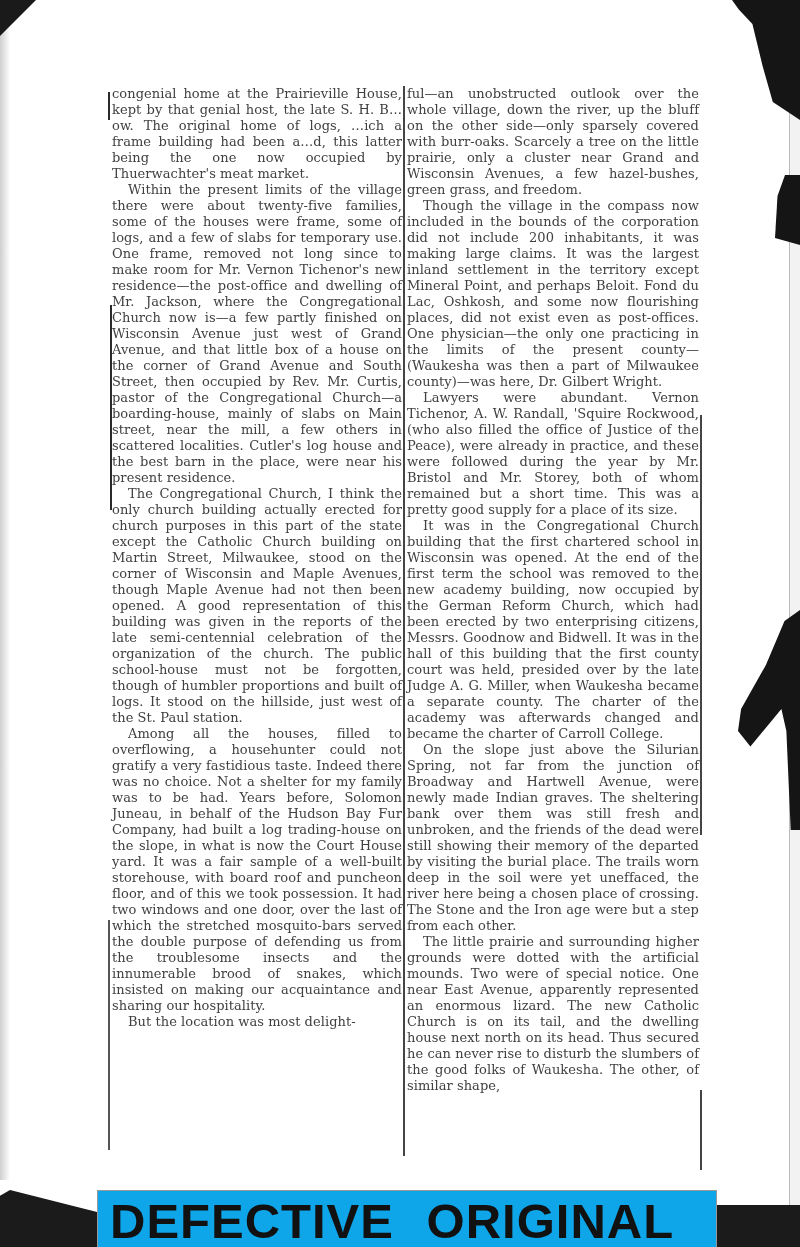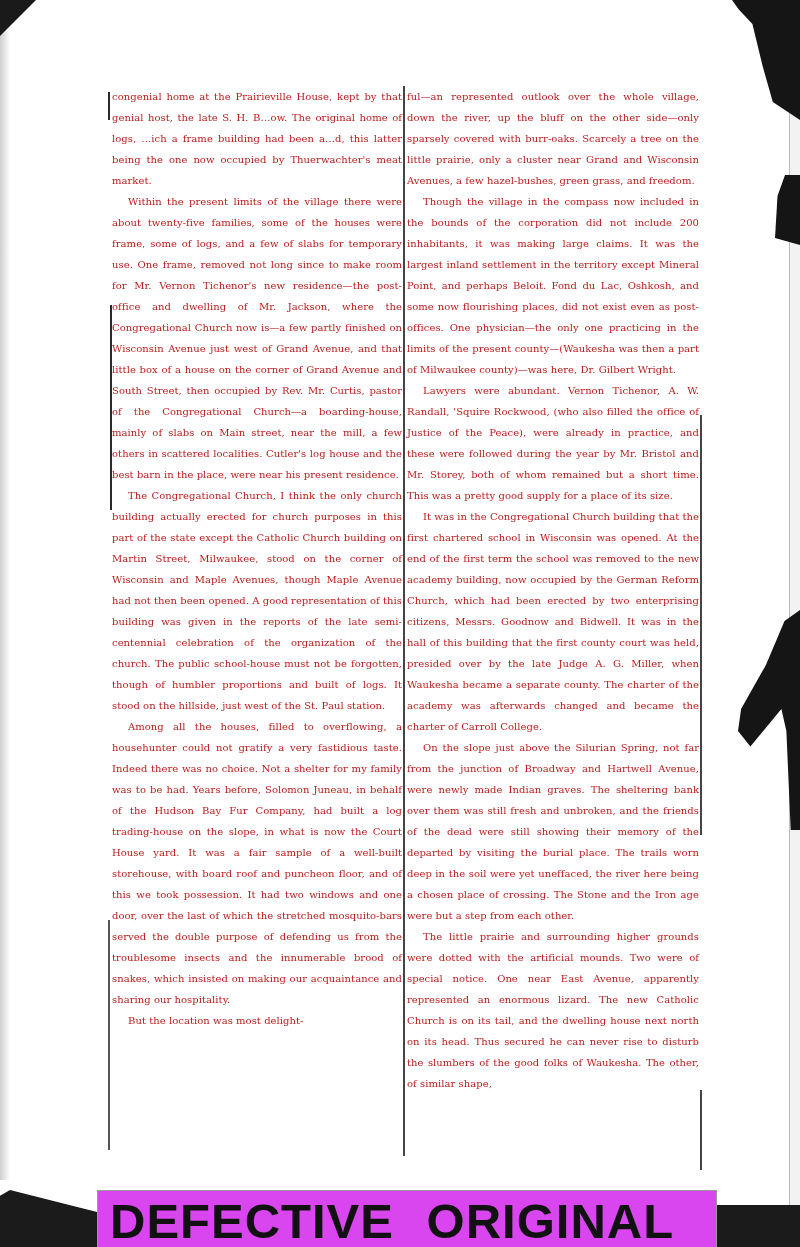--- a/index.html
+++ b/index.html
@@ -40,36 +40,36 @@
       background: #1b1b1b; clip-path: polygon(0 10%, 10% 0, 100% 40%, 100% 100%, 0 100%);
     }
     .scan-blob-br {
       position: absolute; right: 0; top: 1205px; width: 90px; height: 42px;
       background: #1b1b1b;
     }
 
     
     .column {
       position: absolute; top: 86px;
-      font-size: 10px; line-height: 21px;
-      color: #b91c1c; text-align: justify;
+      font-size: 13px; line-height: 16px;
+      color: #404040; text-align: justify;
       letter-spacing: 0.05px;
     }
     .col-left { left: 112px; width: 290px; }
     .col-right { left: 407px; width: 292px; }
     .rule {
       position: absolute; background: #2a2a2a; width: 1.5px;
     }
     .para { margin: 0; text-indent: 16px; }
     .para.first { text-indent: 0; }
 
     
     .stamp {
       position: absolute; left: 97px; top: 1190px; width: 620px; height: 57px;
-      background: #d946ef; border: 1px solid #999; border-bottom: none;
+      background: #0ea5e9; border: 1px solid #999; border-bottom: none;
       box-sizing: border-box;
     }
     .stamp-text {
       position: absolute; left: 12px; top: 4px; width: 600px;
       font-family: "Liberation Sans", "DejaVu Sans", sans-serif;
       font-weight: bold; font-size: 49px; line-height: 52px;
       color: #111; letter-spacing: 1px; word-spacing: 18px;
       white-space: nowrap;
     }
   </style>
@@ -94,21 +94,21 @@
 
 <div class="column col-left">
   <p class="para first">congenial home at the Prairieville House, kept by that genial host, the late S. H. B…ow. The original home of logs, …ich a frame building had been a…d, this latter being the one now occupied by Thuerwachter's meat market.</p>
   <p class="para">Within the present limits of the village there were about twenty-five families, some of the houses were frame, some of logs, and a few of slabs for temporary use. One frame, removed not long since to make room for Mr. Vernon Tichenor's new residence—the post-office and dwelling of Mr. Jackson, where the Congregational Church now is—a few partly finished on Wisconsin Avenue just west of Grand Avenue, and that little box of a house on the corner of Grand Avenue and South Street, then occupied by Rev. Mr. Curtis, pastor of the Congregational Church—a boarding-house, mainly of slabs on Main street, near the mill, a few others in scattered localities. Cutler's log house and the best barn in the place, were near his present residence.</p>
   <p class="para">The Congregational Church, I think the only church building actually erected for church purposes in this part of the state except the Catholic Church building on Martin Street, Milwaukee, stood on the corner of Wisconsin and Maple Avenues, though Maple Avenue had not then been opened. A good representation of this building was given in the reports of the late semi-centennial celebration of the organization of the church. The public school-house must not be forgotten, though of humbler proportions and built of logs. It stood on the hillside, just west of the St. Paul station.</p>
   <p class="para">Among all the houses, filled to overflowing, a househunter could not gratify a very fastidious taste. Indeed there was no choice. Not a shelter for my family was to be had. Years before, Solomon Juneau, in behalf of the Hudson Bay Fur Company, had built a log trading-house on the slope, in what is now the Court House yard. It was a fair sample of a well-built storehouse, with board roof and puncheon floor, and of this we took possession. It had two windows and one door, over the last of which the stretched mosquito-bars served the double purpose of defending us from the troublesome insects and the innumerable brood of snakes, which insisted on making our acquaintance and sharing our hospitality.</p>
   <p class="para">But the location was most delight-</p>
 </div>
 
 <div class="column col-right">
-  <p class="para first">ful—an represented outlook over the whole village, down the river, up the bluff on the other side—only sparsely covered with burr-oaks. Scarcely a tree on the little prairie, only a cluster near Grand and Wisconsin Avenues, a few hazel-bushes, green grass, and freedom.</p>
+  <p class="para first">ful—an unobstructed outlook over the whole village, down the river, up the bluff on the other side—only sparsely covered with burr-oaks. Scarcely a tree on the little prairie, only a cluster near Grand and Wisconsin Avenues, a few hazel-bushes, green grass, and freedom.</p>
   <p class="para">Though the village in the compass now included in the bounds of the corporation did not include 200 inhabitants, it was making large claims. It was the largest inland settlement in the territory except Mineral Point, and perhaps Beloit. Fond du Lac, Oshkosh, and some now flourishing places, did not exist even as post-offices. One physician—the only one practicing in the limits of the present county—(Waukesha was then a part of Milwaukee county)—was here, Dr. Gilbert Wright.</p>
   <p class="para">Lawyers were abundant. Vernon Tichenor, A. W. Randall, 'Squire Rockwood, (who also filled the office of Justice of the Peace), were already in practice, and these were followed during the year by Mr. Bristol and Mr. Storey, both of whom remained but a short time. This was a pretty good supply for a place of its size.</p>
   <p class="para">It was in the Congregational Church building that the first chartered school in Wisconsin was opened. At the end of the first term the school was removed to the new academy building, now occupied by the German Reform Church, which had been erected by two enterprising citizens, Messrs. Goodnow and Bidwell. It was in the hall of this building that the first county court was held, presided over by the late Judge A. G. Miller, when Waukesha became a separate county. The charter of the academy was afterwards changed and became the charter of Carroll College.</p>
   <p class="para">On the slope just above the Silurian Spring, not far from the junction of Broadway and Hartwell Avenue, were newly made Indian graves. The sheltering bank over them was still fresh and unbroken, and the friends of the dead were still showing their memory of the departed by visiting the burial place. The trails worn deep in the soil were yet uneffaced, the river here being a chosen place of crossing. The Stone and the Iron age were but a step from each other.</p>
   <p class="para">The little prairie and surrounding higher grounds were dotted with the artificial mounds. Two were of special notice. One near East Avenue, apparently represented an enormous lizard. The new Catholic Church is on its tail, and the dwelling house next north on its head. Thus secured he can never rise to disturb the slumbers of the good folks of Waukesha. The other, of similar shape,</p>
 </div>
 
 <div class="stamp">
   <div class="stamp-text">DEFECTIVE ORIGINAL</div>
 </div>

